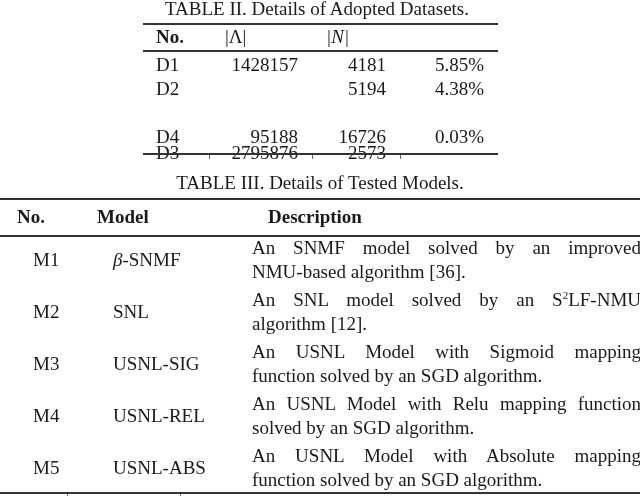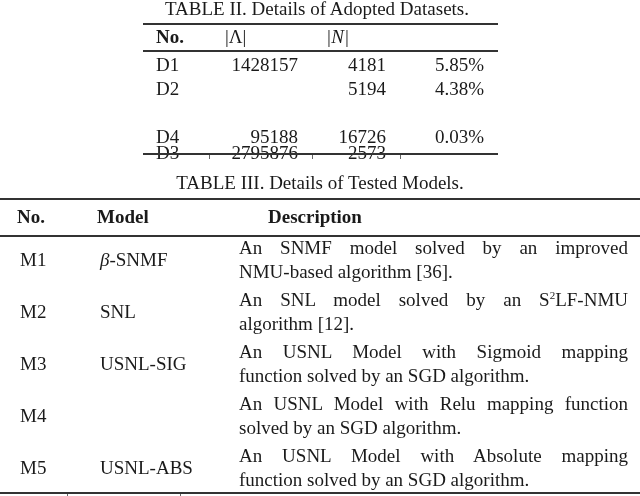--- a/index.html
+++ b/index.html
@@ -19,21 +19,21 @@
   .c-n { right: 112px; text-align: right; }
   .c-den { right: 14px; text-align: right; }
   .hdr { font-weight: bold; }
   .hdr .c-lam { left: 82px; right: auto; }
   .hdr .c-n { left: 183px; right: auto; }
   .tick { position: absolute; width: 1px; height: 4px; background: #666; }
 
   
   #t3 { position: absolute; left: 0; top: 196px; width: 640px; }
   .t3hdr { position: absolute; top: 4px; height: 34px; font-size: 19px; line-height: 34px; font-weight: bold; }
-  .t3row { position: absolute; left: 3px; width: 556px; height: 48px; font-size: 19px; }
+  .t3row { position: absolute; left: 16px; width: 556px; height: 48px; font-size: 19px; }
   .t3row .no { position: absolute; left: 17px; top: 12px; line-height: 24px; }
   .t3row .name { position: absolute; left: 97px; top: 12px; line-height: 24px; }
   .t3row .desc { position: absolute; left: 236px; width: 389px; top: 0; line-height: 24px; text-align: justify; text-align-last: left; }
   .desc .l1 { display: block; text-align: justify; text-align-last: justify; }
   .desc .l2 { display: block; }
   i.beta { font-style: italic; }
   sup { font-size: 11px; vertical-align: 7px; line-height: 0; }
 </style>
 </head>
 <body>
@@ -103,20 +103,21 @@
   <div class="t3row" style="top:144px;">
     <span class="no">M3</span>
     <span class="name">USNL-SIG</span>
     <div class="desc">
       <span class="l1">An USNL Model with Sigmoid mapping</span>
       <span class="l2">function solved by an SGD algorithm.</span>
     </div>
   </div>
   <div class="t3row" style="top:196px;">
     <span class="no">M4</span>
+    <span class="name">USNL-REL</span>
     <div class="desc">
       <span class="l1">An USNL Model with Relu mapping function</span>
       <span class="l2">solved by an SGD algorithm.</span>
     </div>
   </div>
   <div class="t3row" style="top:248px;">
     <span class="no">M5</span>
     <span class="name">USNL-ABS</span>
     <div class="desc">
       <span class="l1">An USNL Model with Absolute mapping</span>

